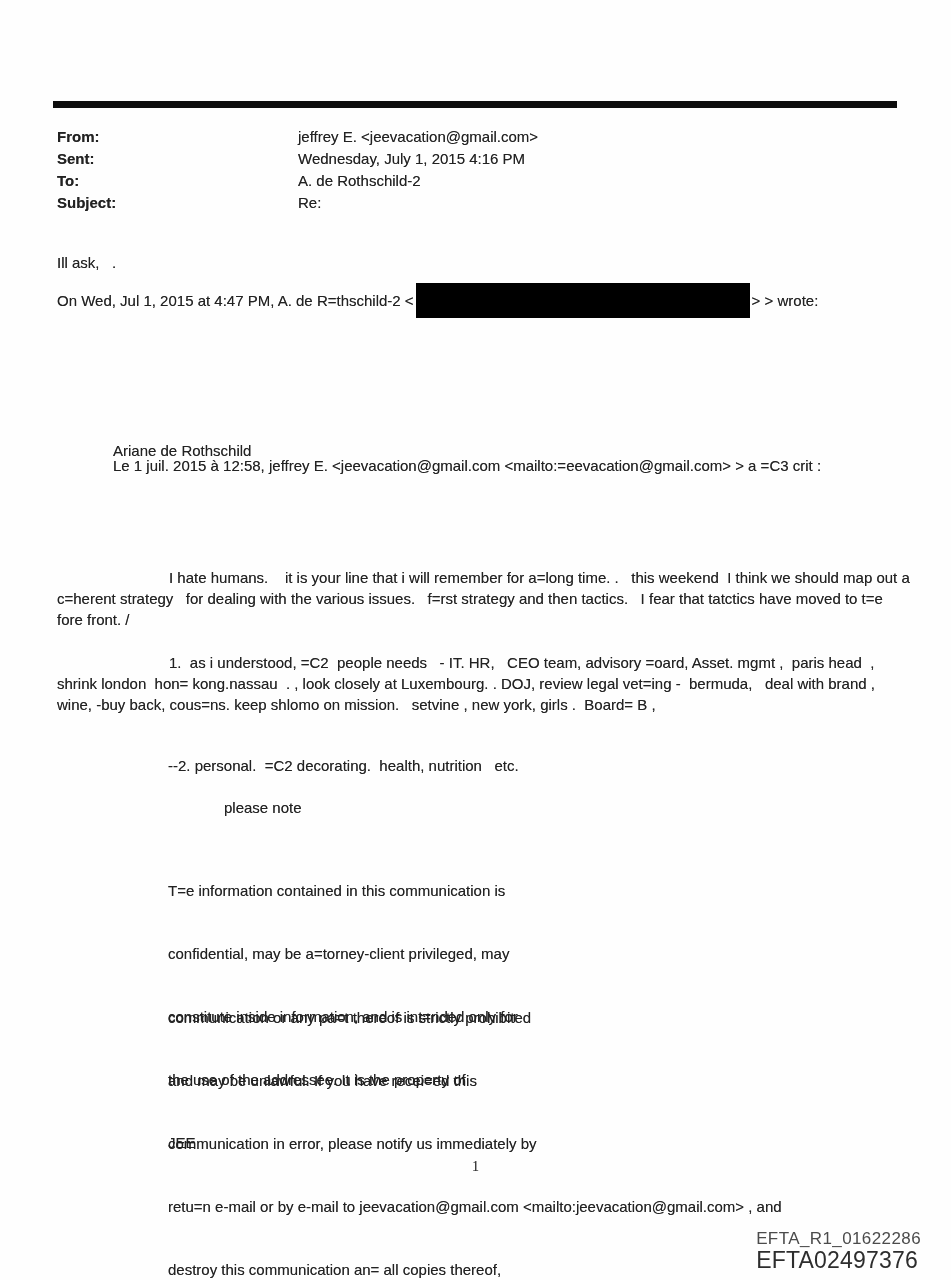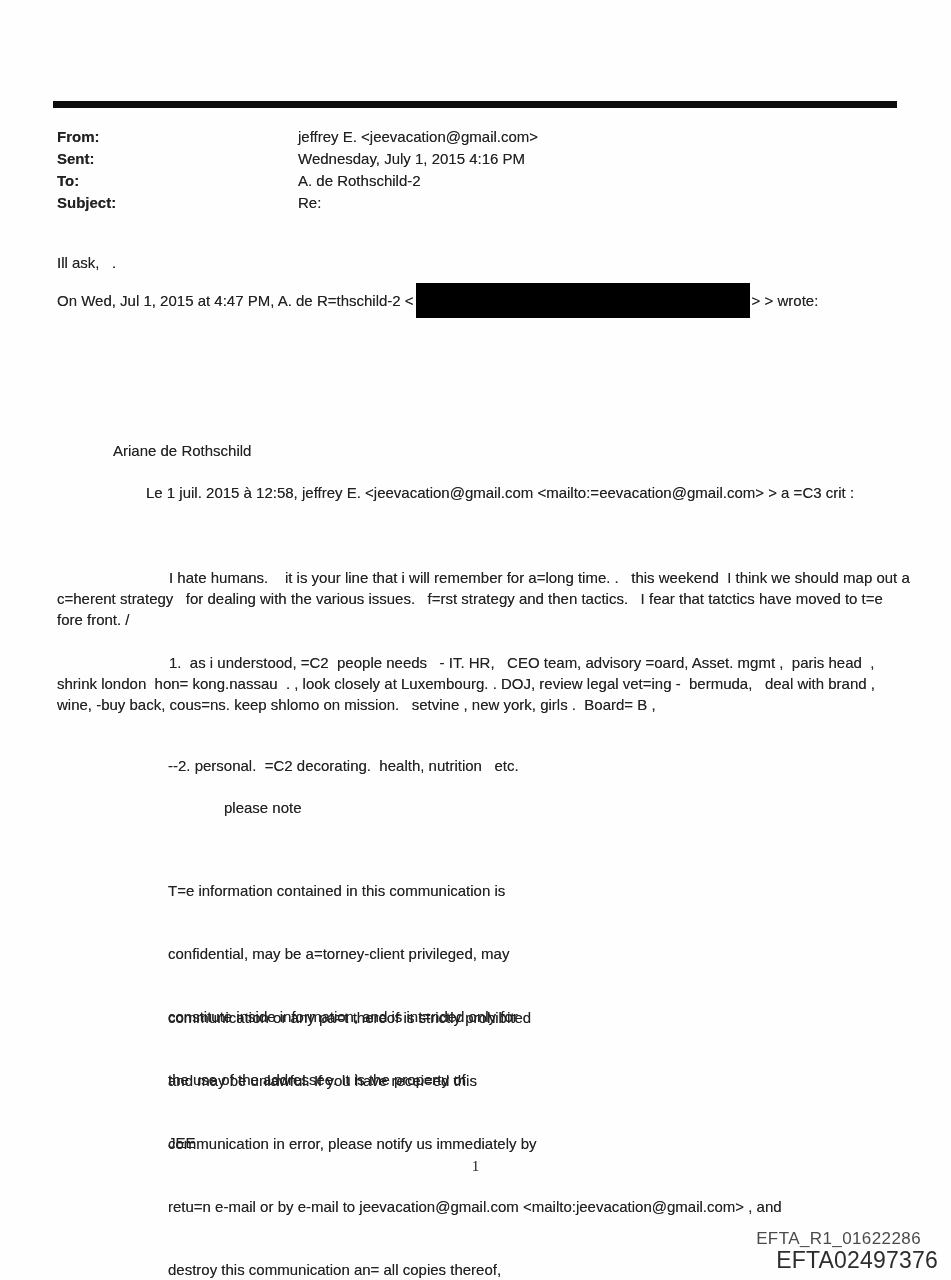--- a/index.html
+++ b/index.html
@@ -29,38 +29,38 @@
   .reply-line { position: absolute; left: 57px; top: 252px; }
 
   .attrib {
     position: absolute; left: 57px; top: 283px; height: 35px;
     display: flex; align-items: center;
   }
   .redact { width: 334px; height: 35px; background: #000000; flex: none; margin: 0 2px; }
 
   .quote-top { position: absolute; left: 113px; top: 358px; }
   .quote-sig { position: absolute; left: 113px; top: 440px; }
-  .quote-reply { position: absolute; left: 113px; top: 482px; margin-left: 33px; }
+  .quote-reply { position: absolute; left: 113px; top: 455px; }
 
   .para1 { position: absolute; left: 57px; top: 567px; width: 853px; text-indent: 112px; }
   .para2 { position: absolute; left: 57px; top: 652px; width: 853px; text-indent: 112px; }
 
   .item2 { position: absolute; left: 168px; top: 755px; }
   .note  { position: absolute; left: 200px; top: 797px; margin-left: 24px; }
 
   .disc1 { position: absolute; left: 168px; top: 838px; width: 760px; }
   .disc2 { position: absolute; left: 168px; top: 965px; width: 760px; }
 
   .pageno {
     position: absolute; left: 0; top: 1159px; width: 951px;
     text-align: center; font-family: "Liberation Serif", serif;
     font-size: 14px; color: #333333;
   }
 
-  .bates { position: absolute; right: 13px; top: 1230px; text-align: right; text-shadow: none; }
+  .bates { position: absolute; right: 13px; top: 1230px; text-shadow: none; }
   .bates-1 { font-size: 17px; line-height: 18px; color: #4b4b4b; letter-spacing: 0.4px; padding-right: 17px; white-space: pre; }
   .bates-2 { font-size: 23px; line-height: 24px; color: #2d2d2d; letter-spacing: 0.2px; white-space: pre; }
 </style>
 </head>
 <body>
 
 <div class="page">
 
   <div class="rule"></div>
 

